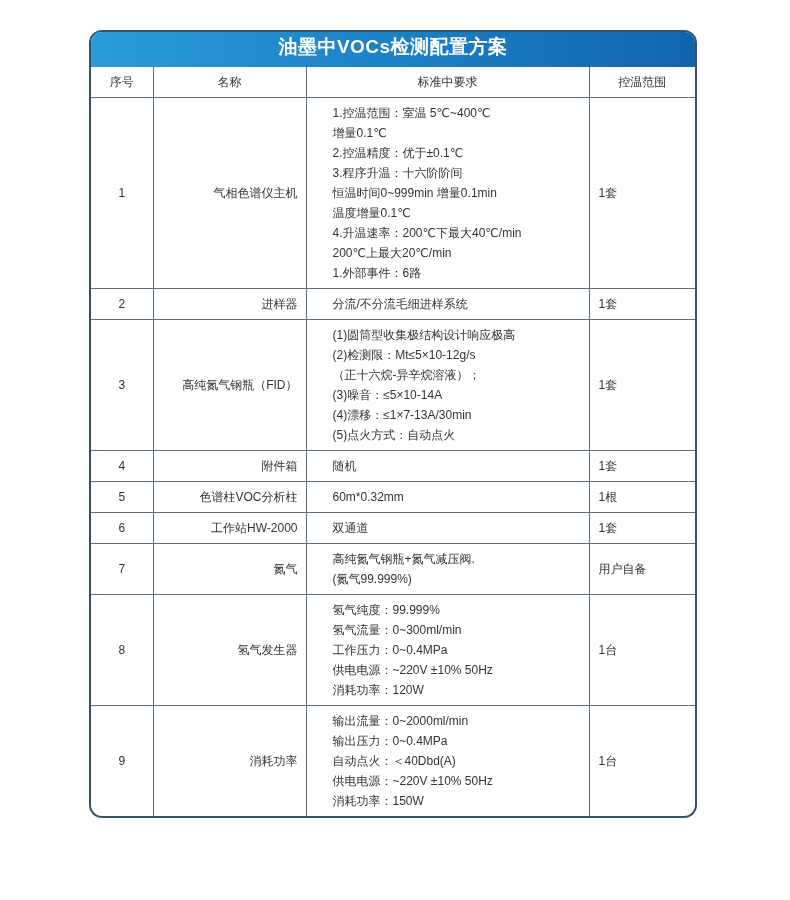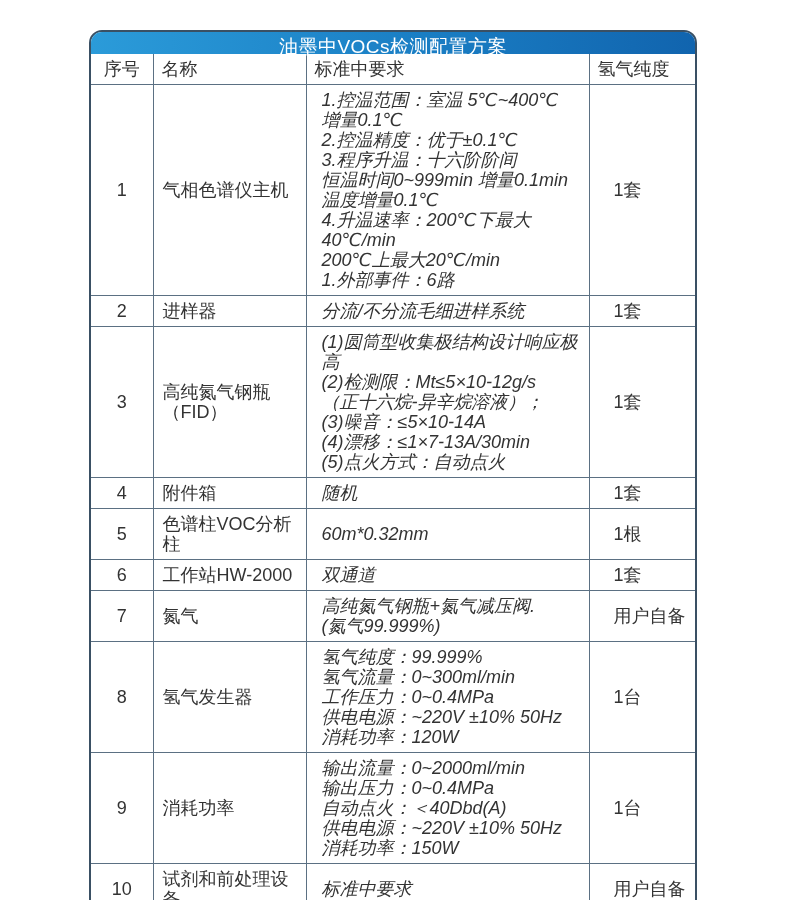--- a/index.html
+++ b/index.html
@@ -20,79 +20,79 @@
     position: absolute;
     left: 89px;
     top: 30px;
     width: 608px;
     border: 2px solid #3a5064;
     border-radius: 13px;
     overflow: hidden;
     background: #ffffff;
   }
   .title-bar {
-    height: 22px;
+    height: 35px;
     line-height: 29px;
     background: linear-gradient(90deg, #2b9bd9 0%, #1a7ec4 55%, #1164ae 100%);
     color: #ffffff;
     font-size: 19px;
-    font-weight: normal;
+    font-weight: bold;
     text-align: center;
     letter-spacing: 0.5px;
   }
   table {
     width: 100%;
     border-collapse: collapse;
     table-layout: fixed;
   }
   col.w-no   { width: 62px; }
   col.w-name { width: 153px; }
   col.w-spec { width: 283px; }
   col.w-qty  { width: 106px; }
   th, td {
     border: 1px solid #5b7083;
-    font-size: 18px;
+    font-size: 12px;
     font-weight: normal;
     vertical-align: middle;
     padding: 5px 8px;
     line-height: 20px;
     color: #333333;
   }
   
   tr :first-child { border-left: none; }
   tr :last-child  { border-right: none; }
   thead th { border-top: none; }
   tbody tr:last-child td { border-bottom: none; }
-  th { text-align: left; height: 30px; }
+  th { text-align: center; height: 30px; }
   th.c-no { text-align: center; }
   td.c-no { text-align: center; }
-  td.c-name { padding-left: 9px; }
-  td.c-spec { padding-left: 15px; font-style: italic; }
-  td.c-qty  { padding-left: 24px; }
+  td.c-name { padding-left: 0; text-align: right; }
+  td.c-spec { padding-left: 26px; }
+  td.c-qty  { padding-left: 9px; }
   .spec-line { line-height: 20px; }
 </style>
 </head>
 <body>
 
 <div class="page">
   <div class="table-card">
     <div class="title-bar">油墨中VOCs检测配置方案</div>
     <table>
       <colgroup>
         <col class="w-no">
         <col class="w-name">
         <col class="w-spec">
         <col class="w-qty">
       </colgroup>
       <thead>
         <tr>
           <th class="c-no">序号</th>
           <th class="c-name">名称</th>
           <th class="c-spec">标准中要求</th>
-          <th class="c-qty">氢气纯度</th>
+          <th class="c-qty">控温范围</th>
         </tr>
       </thead>
       <tbody>
           <tr>
             <td class="c-no">1</td>
             <td class="c-name">气相色谱仪主机</td>
             <td class="c-spec">
               <div class="spec-line">1.控温范围：室温 5℃~400℃</div>
               <div class="spec-line">增量0.1℃</div>
               <div class="spec-line">2.控温精度：优于±0.1℃</div>
@@ -176,24 +176,16 @@
             <td class="c-name">消耗功率</td>
             <td class="c-spec">
               <div class="spec-line">输出流量：0~2000ml/min</div>
               <div class="spec-line">输出压力：0~0.4MPa</div>
               <div class="spec-line">自动点火：＜40Dbd(A)</div>
               <div class="spec-line">供电电源：~220V ±10% 50Hz</div>
               <div class="spec-line">消耗功率：150W</div>
             </td>
             <td class="c-qty">1台</td>
           </tr>
-          <tr>
-            <td class="c-no">10</td>
-            <td class="c-name">试剂和前处理设备</td>
-            <td class="c-spec">
-              <div class="spec-line">标准中要求</div>
-            </td>
-            <td class="c-qty">用户自备</td>
-          </tr>
         </tbody>
     </table>
   </div>
 </div>
 
 </body></html>

